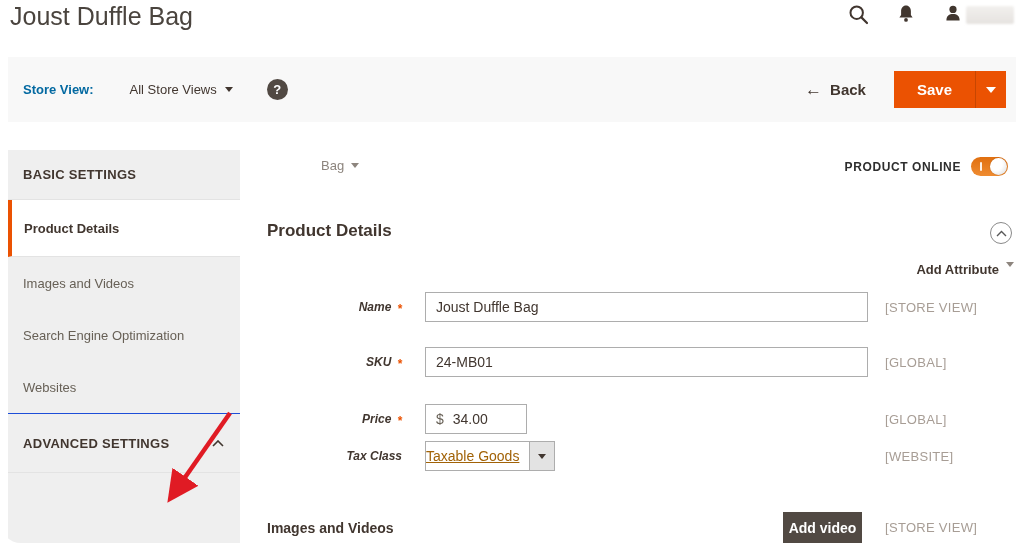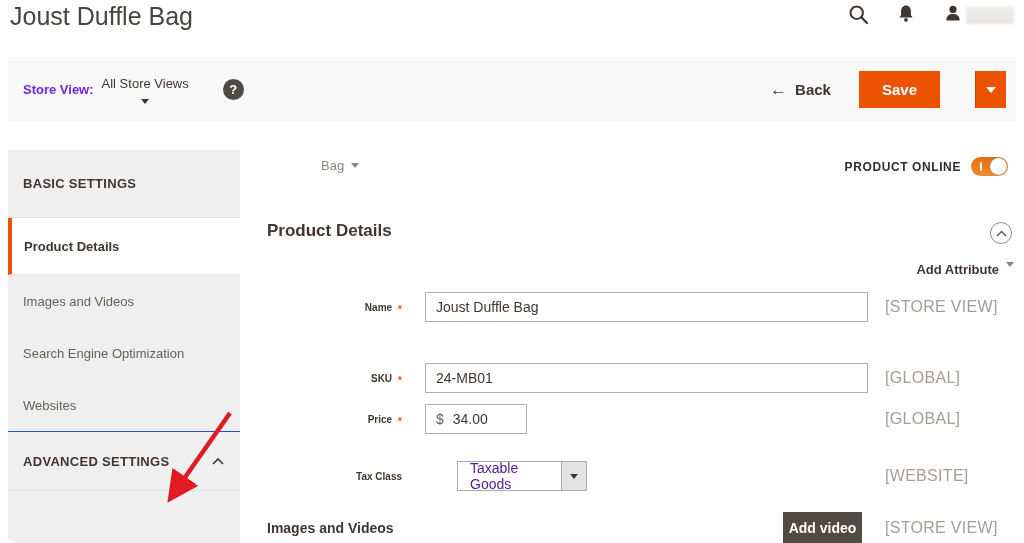--- a/index.html
+++ b/index.html
@@ -10,43 +10,43 @@
   
   .page-title { position:absolute; left:10px; top:-1px; font-size:25px; font-weight:400; color:#4a443e; line-height:34px; }
   .hdr-btn { position:absolute; top:4px; background:none; border:none; cursor:pointer; padding:0; }
   .hdr-btn svg { display:block; }
   .user-blur { position:absolute; left:966px; top:6px; width:48px; height:18px; border-radius:2px;
     background:linear-gradient(#f2f0ee,#e6e3e0); filter:blur(1px); }
 
   
   .toolbar { position:absolute; left:8px; top:57px; width:1008px; height:65px; background:#f8f8f8;
     display:flex; align-items:center; }
-  .sv-label { margin-left:15px; font-size:13px; font-weight:700; color:#6d28d9; }
-  .sv-switcher { margin-left:8px; display:flex; align-items:center; gap:8px; background:none; border:none;
-    font-size:13px; color:#41362f; cursor:pointer; font-family:inherit;flex-direction:column; }
+  .sv-label { margin-left:15px; font-size:13px; font-weight:700; color:#0369a1; }
+  .sv-switcher { margin-left:36px; display:flex; align-items:center; gap:8px; background:none; border:none;
+    font-size:13px; color:#41362f; cursor:pointer; font-family:inherit; }
   .help-btn { margin-left:34px; width:21px; height:21px; border-radius:50%; background:#514943; color:#fff;
     border:none; font-size:13px; font-weight:700; line-height:21px; text-align:center; cursor:pointer; }
   .tb-spacer { flex:1; }
   .back-btn { display:flex; align-items:center; gap:8px; background:none; border:none; cursor:pointer;
     font-size:15px; font-weight:600; color:#41362f; font-family:inherit; margin-right:28px; }
   .back-arrow { font-size:17px; line-height:1; }
-  .save-split { display:flex; height:37px; margin-right:10px;gap:35px; }
+  .save-split { display:flex; height:37px; margin-right:10px; }
   .save-main { background:#eb5202; color:#fff; border:none; font-size:15px; font-weight:700;
     padding:0 23px; cursor:pointer; font-family:inherit; }
   .save-arrow { width:31px; background:#eb5202; border:none; border-left:1px solid #c74601;
     display:flex; align-items:center; justify-content:center; cursor:pointer; }
 
   .caret { width:0; height:0; border-left:4px solid transparent; border-right:4px solid transparent;
     border-top:5px solid #41362f; display:inline-block; }
   .caret.white { border-top-color:#fff; border-left-width:5px; border-right-width:5px; border-top-width:6px; }
   .caret.gray { border-top-color:#8d857e; }
 
   
   .sidebar { position:absolute; left:8px; top:150px; width:232px; height:393px; background:#efefef; }
-  .side-header { height:68px; display:flex; align-items:center; padding:0 16px 0 15px;
+  .side-header { height:50px; display:flex; align-items:center; padding:0 16px 0 15px;
     font-size:13px; font-weight:700; color:#41362f; letter-spacing:.3px; border-bottom:1px solid #e3e3e3; }
   .side-header.adv { height:60px; border-top:1px solid #1d4ed8; justify-content:space-between; }
   .side-item { height:52px; display:flex; align-items:center; padding-left:15px;
     font-size:13px; color:#676056; cursor:pointer; }
   .side-item.active { height:57px; background:#fff; border-left:4px solid #eb5202; padding-left:12px;
     font-weight:700; color:#41362f; border-bottom:1px solid #e3e3e3; }
   .side-item.tall { height:60px; }
 
   
   .annot-arrow { position:absolute; left:150px; top:405px; z-index:6; pointer-events:none; }
@@ -63,35 +63,35 @@
   .toggle .knob { position:absolute; right:1px; top:1px; width:17px; height:17px; border-radius:50%;
     background:radial-gradient(circle at 35% 35%, #ffffff 0 40%, #d9d9d9); box-shadow:0 0 1px rgba(0,0,0,.45); }
   .sec-title { position:absolute; left:0; top:71px; font-size:17px; font-weight:700; color:#41362f; }
   .collapse-btn { position:absolute; right:12px; top:72px; width:22px; height:22px; border-radius:50%;
     border:1px solid #8a8a8a; background:#fff; cursor:pointer; display:flex; align-items:center; justify-content:center; }
   .add-attr { position:absolute; right:10px; top:112px; display:flex; align-items:flex-start; gap:7px;
     background:none; border:none; font-size:13px; font-weight:600; color:#41362f; cursor:pointer; font-family:inherit;margin-left:8px; }
 
   .frow { position:absolute; left:0; height:32px; display:flex; align-items:center; }
   .flabel { width:135px; display:flex; justify-content:flex-end; align-items:flex-end; gap:6px;
-    font-size:10px; font-weight:700; color:#41362f; }
+    font-size:12px; font-weight:700; color:#41362f;font-style:italic; }
   .req { color:#eb5202; font-weight:700; position:relative; top:2px; }
   .ctrl { margin-left:23px; }
   .inp { height:30px; border:1px solid #adadad; background:#fff; font-size:14px; color:#41362f;
     padding:0 10px; font-family:inherit; }
   .inp.wide { width:443px; }
   .price-box { width:102px; height:30px; border:1px solid #adadad; background:#fff;
     display:flex; align-items:center; padding:0 10px; gap:9px; font-size:14px; }
   .dollar { color:#676056; }
   .select-box { display:flex; cursor:pointer; }
   .sel-text { width:105px; height:30px; border:1px solid #adadad; background:#fff;
-    display:flex; align-items:center; padding:0 12px; font-size:14px; color:#4c1d95; }
+    display:flex; align-items:center; padding:0 0; font-size:14px; color:#a16207;text-decoration:underline; }
   .sel-btn { width:26px; height:30px; margin-left:-1px; border:1px solid #adadad; background:#e3e3e3;
     display:flex; align-items:center; justify-content:center; cursor:pointer; }
-  .scope { position:absolute; left:618px; font-size:16px; color:#a79d95; letter-spacing:.3px; white-space:nowrap; }
+  .scope { position:absolute; left:618px; font-size:13px; color:#a79d95; letter-spacing:.3px; white-space:nowrap; }
   .group-label { font-size:14px; font-weight:700; color:#41362f; }
   .add-video { position:absolute; left:516px; top:0; width:79px; height:31px; background:#514943;
     color:#fff; border:none; font-size:14px; font-weight:600; cursor:pointer; font-family:inherit; }
   .frow.images { top:362px; height:31px; }
 </style>
 </head>
 <body>
 
 <div id="app">
 
@@ -186,42 +186,42 @@
 
     <div class="frow" style="top:141px;">
       <div class="flabel">
         <span>Name</span>
         <span class="req">*</span>
       </div>
       <input class="inp wide ctrl" value="Joust Duffle Bag" style="">
       <span class="scope">[STORE VIEW]</span>
     </div>
 
-    <div class="frow" style="top:196px;margin-top:16px;">
+    <div class="frow" style="top:196px;">
       <div class="flabel">
         <span>SKU</span>
         <span class="req">*</span>
       </div>
       <input class="inp wide ctrl" value="24-MB01" style="">
       <span class="scope">[GLOBAL]</span>
     </div>
 
     <div class="frow" style="top:253px;">
       <div class="flabel">
         <span>Price</span>
         <span class="req">*</span>
       </div>
       <div class="price-box ctrl">
         <span class="dollar">$</span>
         <span>34.00</span>
       </div>
       <span class="scope">[GLOBAL]</span>
     </div>
 
-    <div class="frow" style="top:310px;gap:32px;">
+    <div class="frow" style="top:290px;">
       <div class="flabel">
         <span>Tax Class</span>
       </div>
       <div class="select-box ctrl">
         <span class="sel-text">Taxable Goods</span>
         <span class="sel-btn">
           <i class="caret"></i>
         </span>
       </div>
       <span class="scope">[WEBSITE]</span>

